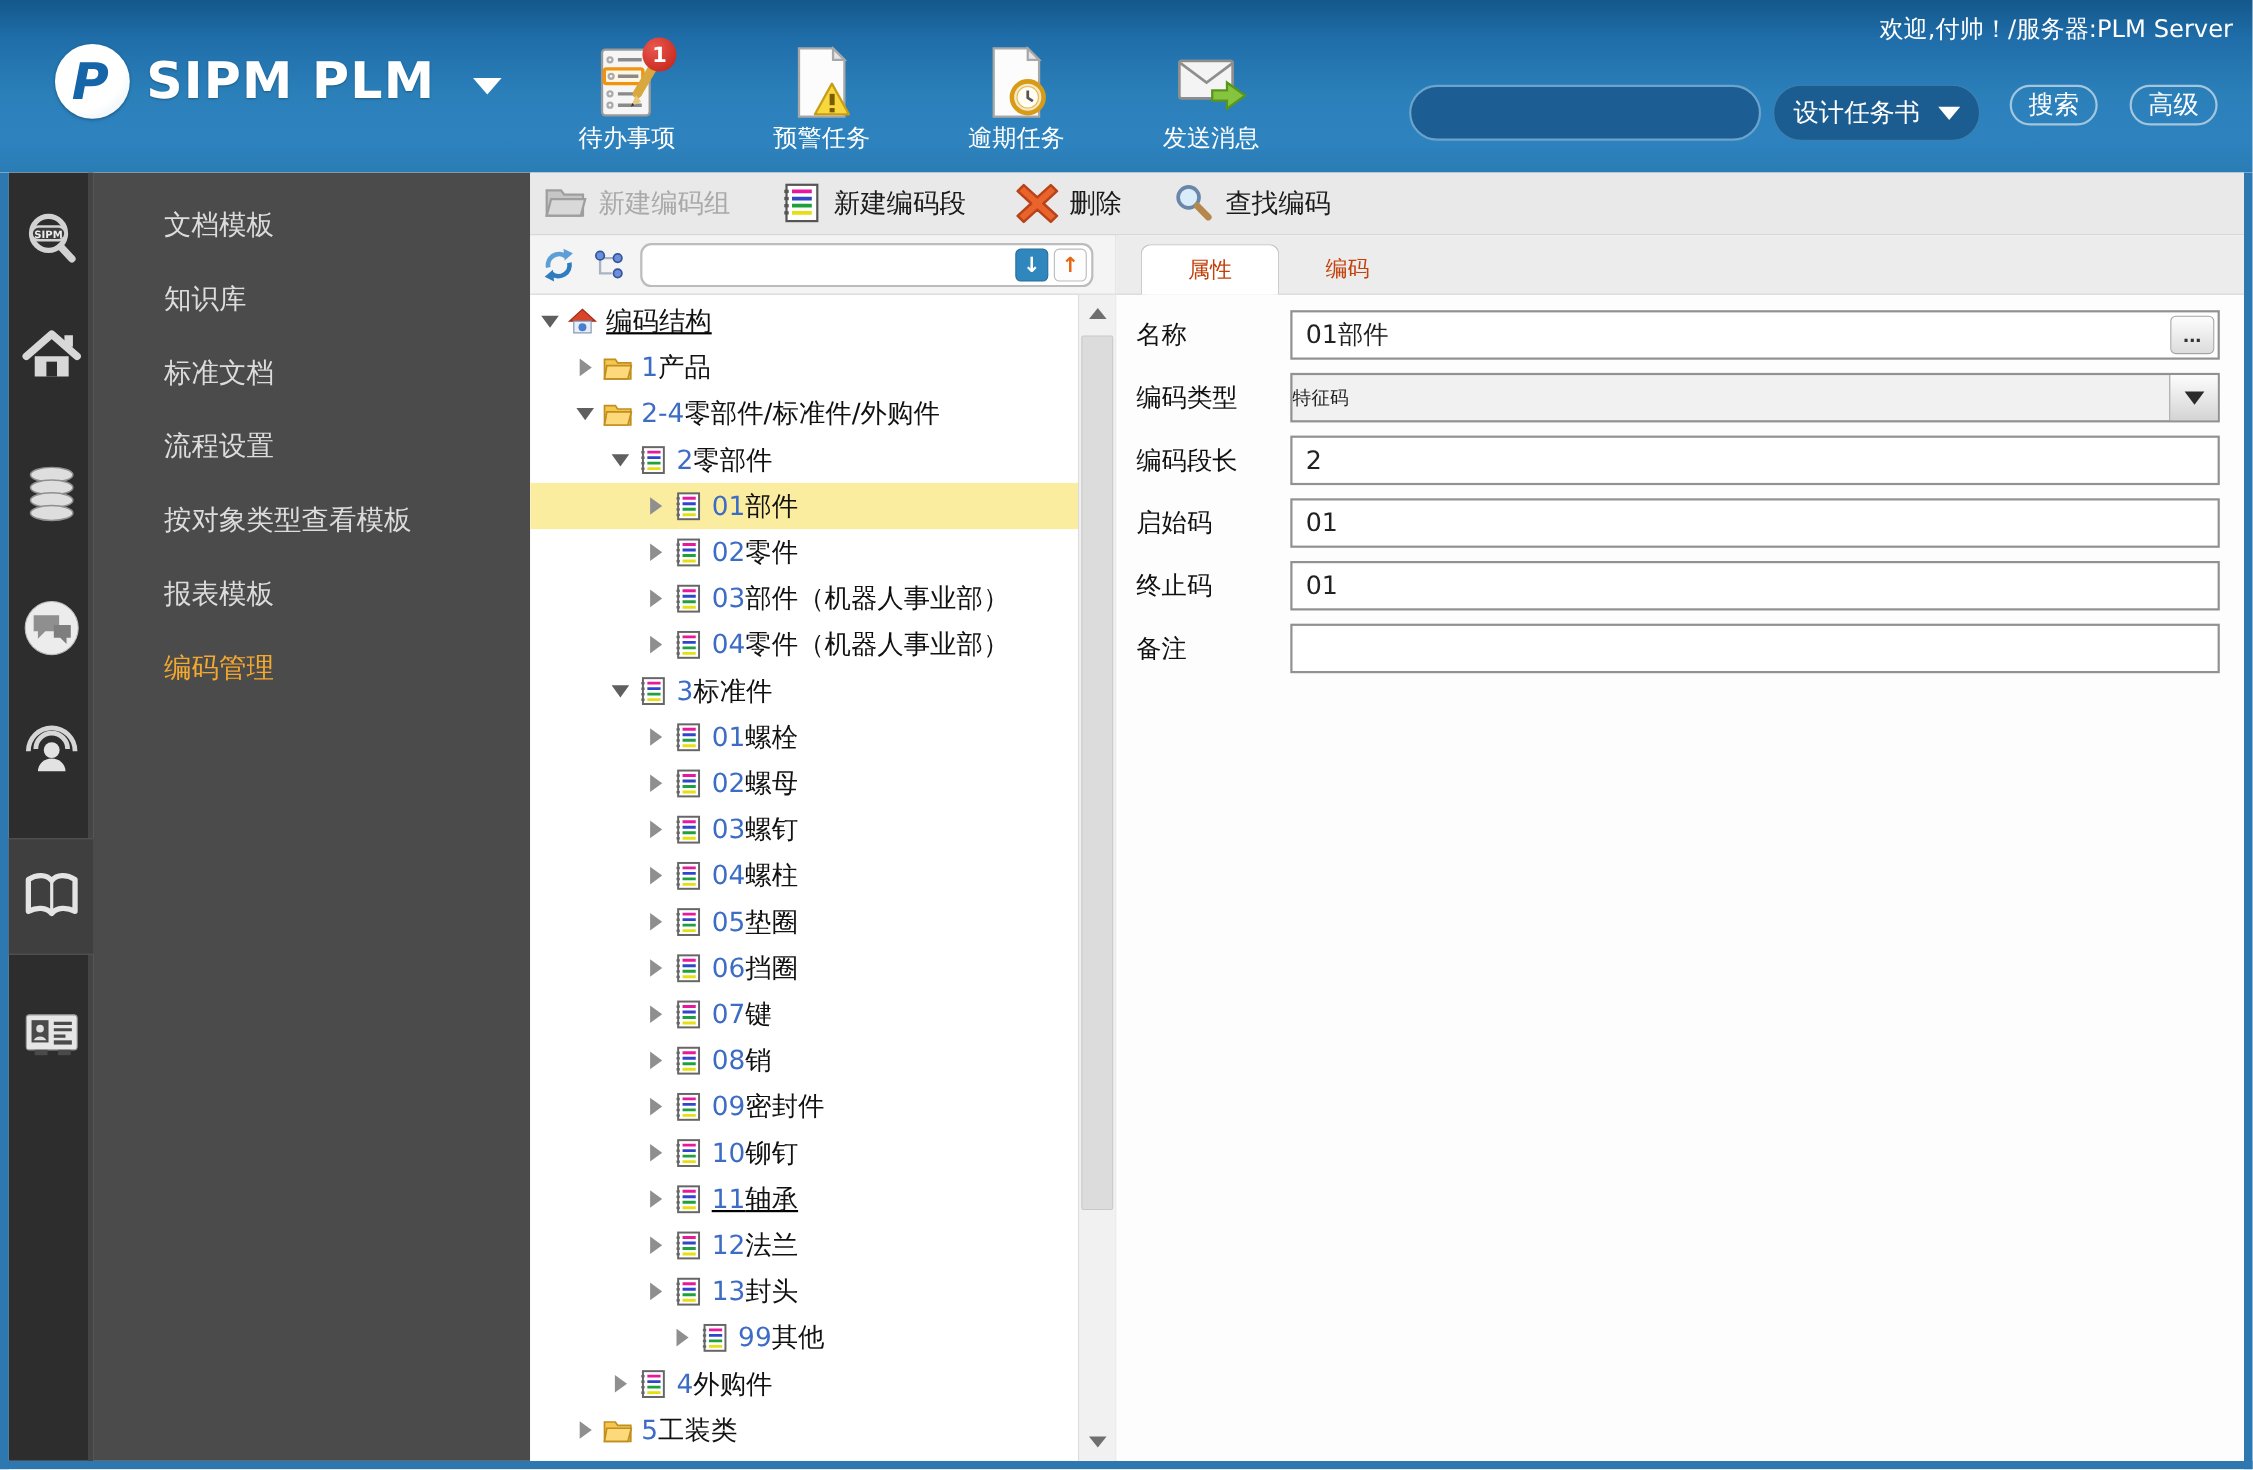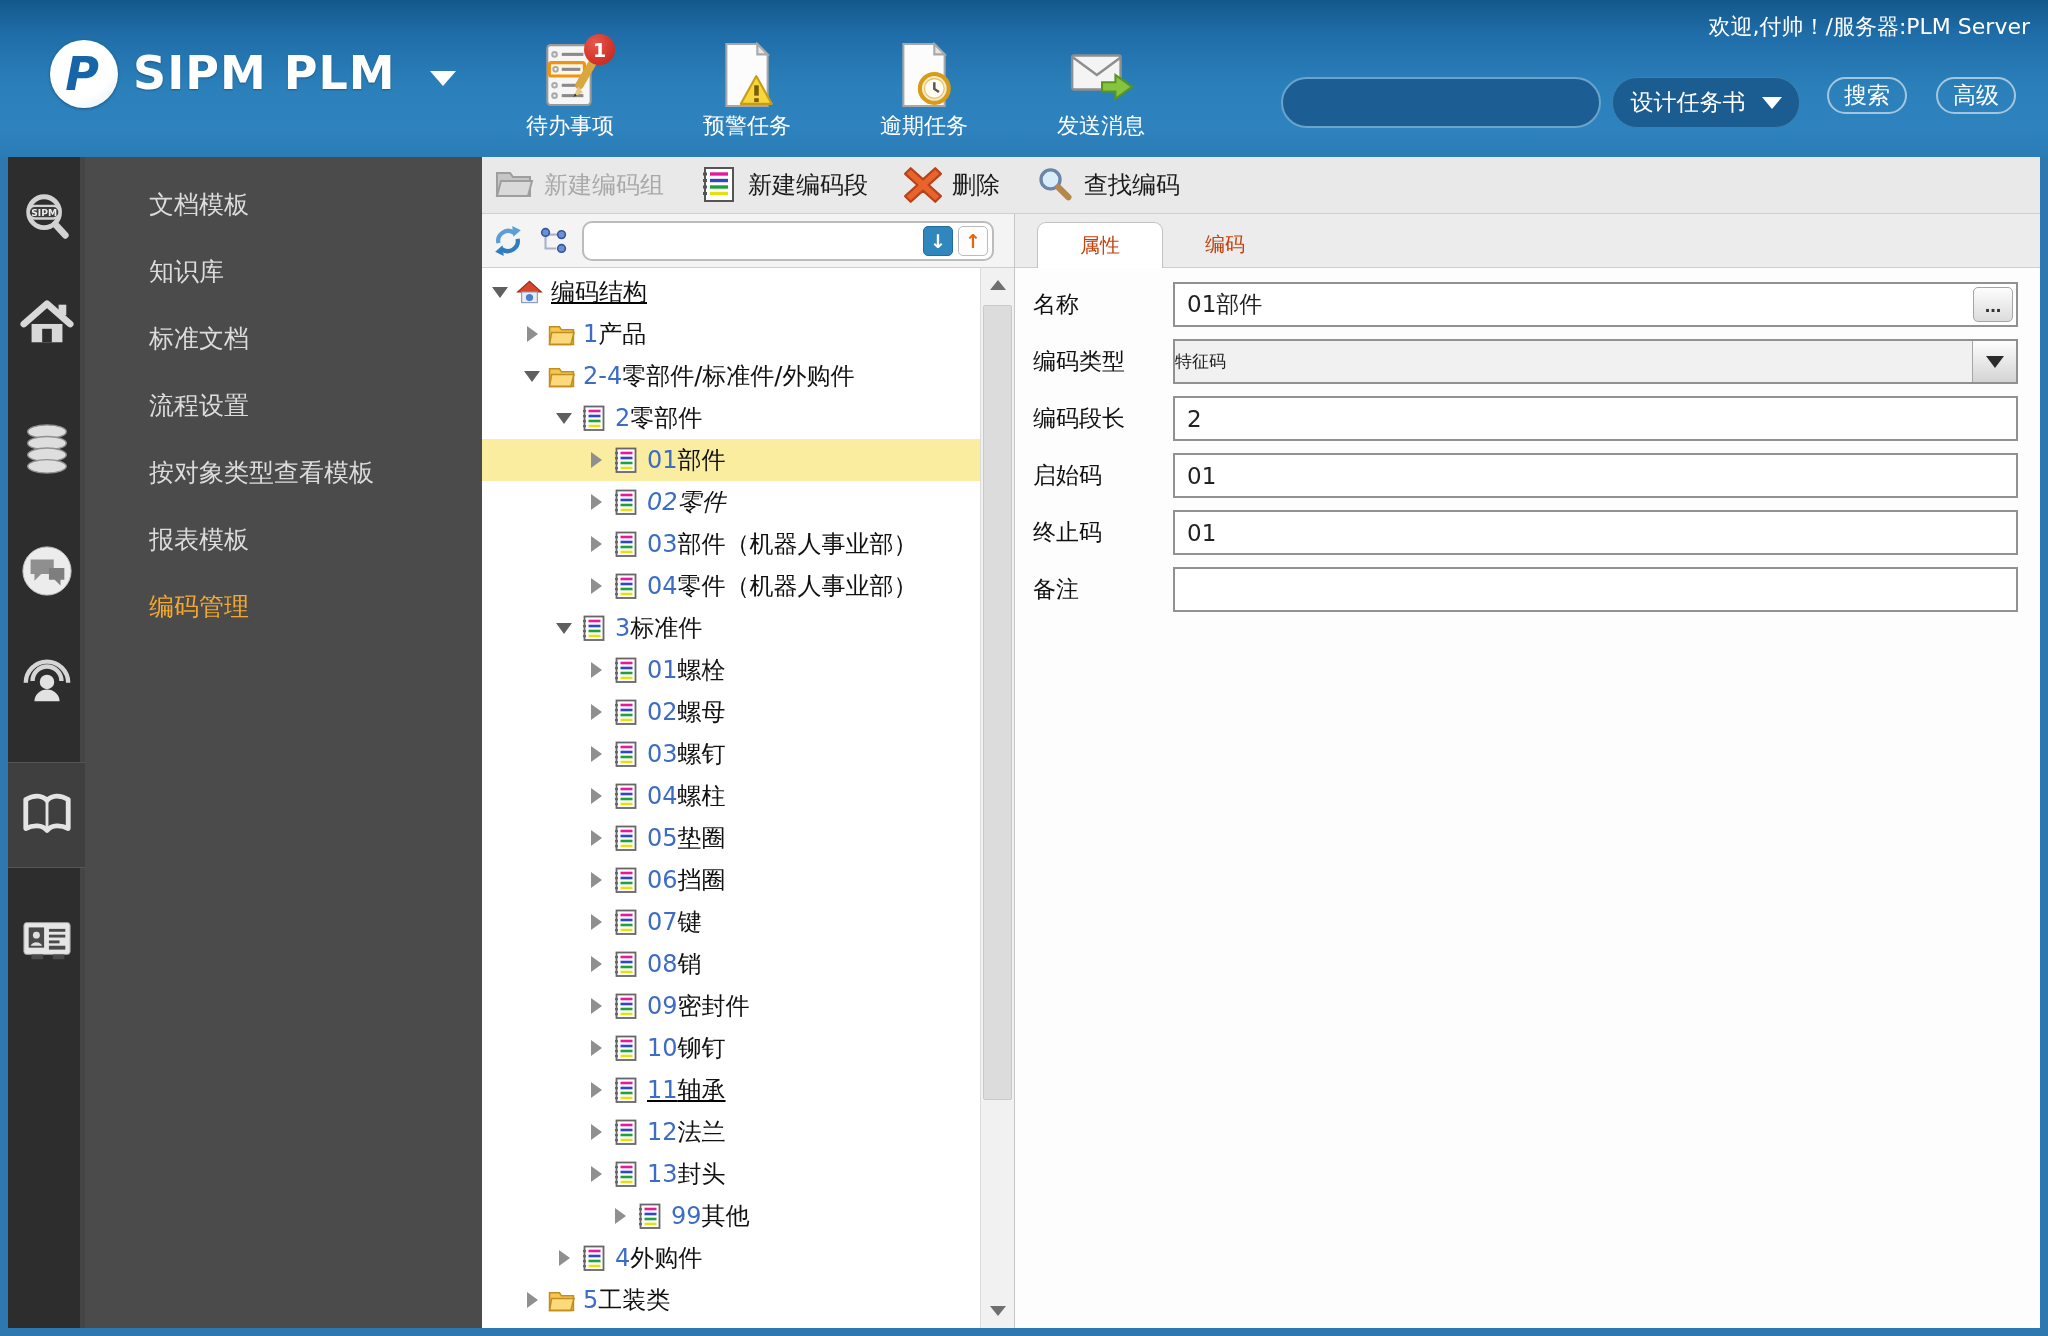--- a/index.html
+++ b/index.html
@@ -53,21 +53,21 @@
   .side-icon svg { width:54px; height:54px; display:block; }
 
   
   #menu { width:397px; background:#4b4b4b; flex:none; padding-top:14px; }
   .menu-item { height:67px; line-height:67px; padding-left:64px; color:#dcdcdc; font-size:25px; cursor:pointer; white-space:nowrap; }
   .menu-item.active { color:#f3a82f; }
 
   
   #main { flex:1; display:flex; flex-direction:column; min-width:0; }
   #codes-toolbar { height:57px; background:#e9e9e9; border-bottom:1px solid #cfcfcf;
-    display:flex; align-items:center; padding-left:12px; flex:none; }
+    display:flex; align-items:center; padding-left:12px; flex:none;gap:10px; }
   .tb-btn { display:flex; align-items:center; margin-right:34px; cursor:pointer; }
   .tb-icon svg { width:42px; height:38px; display:block; margin-right:8px; }
   .tb-label { font-size:24px; color:#1a1a1a; white-space:nowrap; }
   .tb-btn.disabled { cursor:default; }
   .tb-btn.disabled .tb-label { color:#a9a9a9; }
 
   #content-row { flex:1; display:flex; min-height:0; }
 
   
   #tree-panel { width:533px; flex:none; display:flex; flex-direction:column; border-right:1px solid #c6c6c6; min-height:0; }
@@ -462,21 +462,21 @@
                       <g fill="#666">
                         <rect x="2.5" y="5" width="3" height="2.2"></rect>
                         <rect x="2.5" y="10" width="3" height="2.2"></rect>
                         <rect x="2.5" y="15" width="3" height="2.2"></rect>
                         <rect x="2.5" y="20" width="3" height="2.2"></rect>
                       </g>
                     </svg>
                   </span>
     <span class="tlabel"><span class="tnum">01</span><span class="ttext">部件</span></span>
   </div>
-                <div class="tree-row" style="padding-left: 106px; font-style: italic;">
+                <div class="tree-row" style="padding-left: 106px;">
     <span class="tarrow">
                     <span class="arr-col"></span>
                   </span>
     <span class="ticon">
                     <svg viewBox="0 0 26 27">
                       <rect x="4" y="1.5" width="19" height="23.5" fill="#fff" stroke="#666" stroke-width="1.8"></rect>
                       <g stroke-width="2.6">
                         <line x1="8" y1="6" x2="20" y2="6" stroke="#e8189c"></line>
                         <line x1="8" y1="11" x2="20" y2="11" stroke="#2f46c8"></line>
                         <line x1="8" y1="16" x2="20" y2="16" stroke="#1fa03c"></line>

